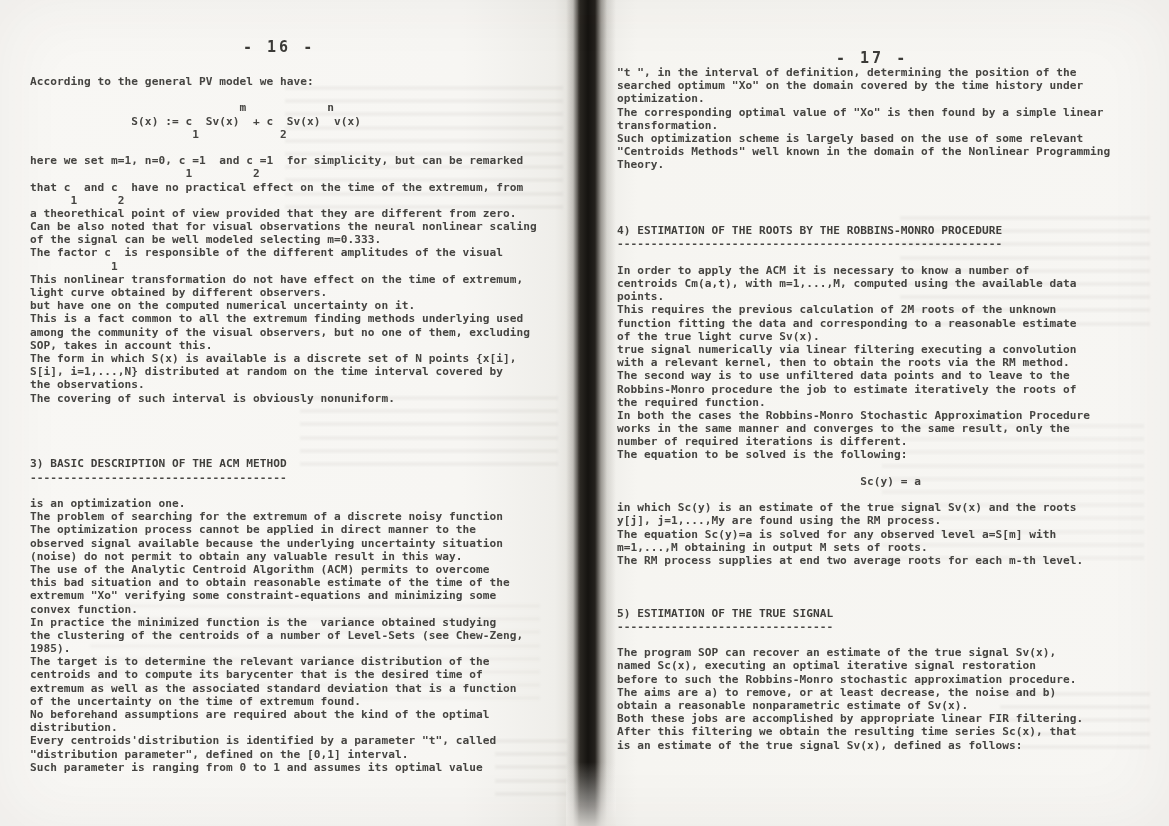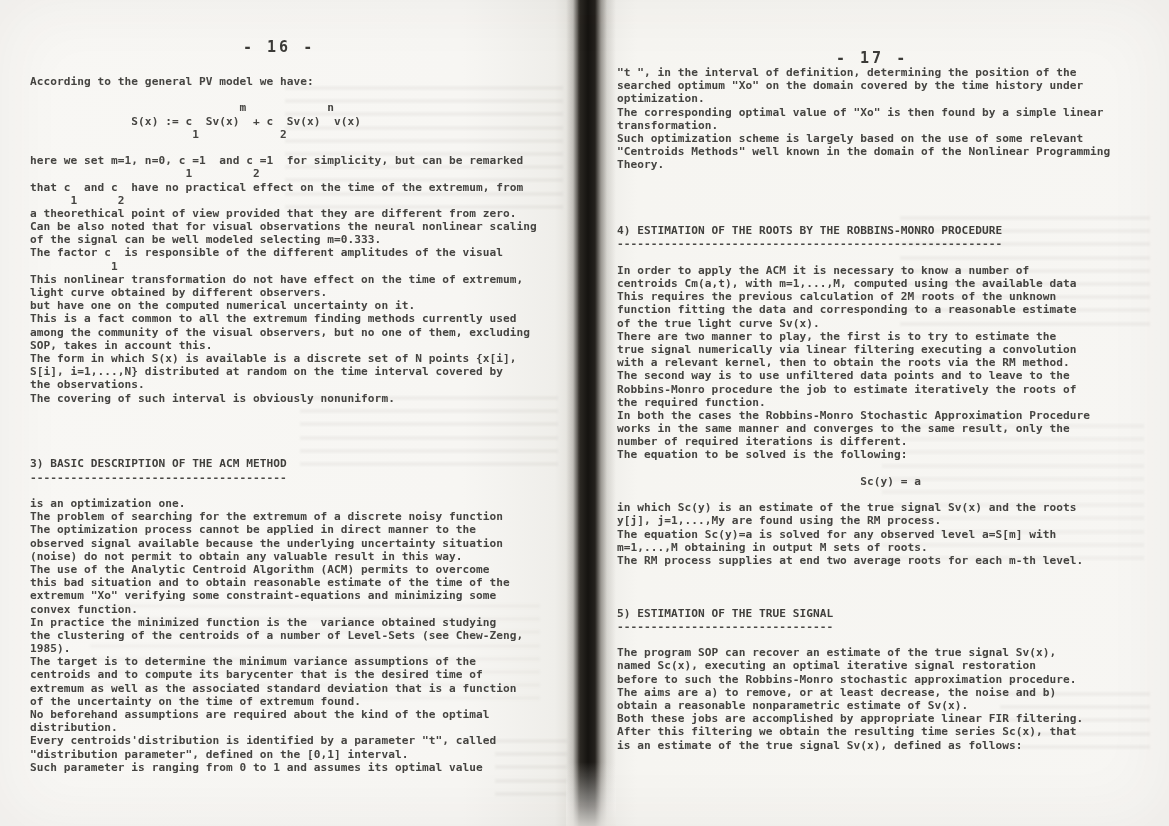--- a/index.html
+++ b/index.html
@@ -101,21 +101,21 @@
       <div class="ln">that c  and c  have no practical effect on the time of the extremum, from</div>
       <div class="ln">      1      2</div>
       <div class="ln">a theorethical point of view provided that they are different from zero.</div>
       <div class="ln">Can be also noted that for visual observations the neural nonlinear scaling</div>
       <div class="ln">of the signal can be well modeled selecting m=0.333.</div>
       <div class="ln">The factor c  is responsible of the different amplitudes of the visual</div>
       <div class="ln">            1</div>
       <div class="ln">This nonlinear transformation do not have effect on the time of extremum,</div>
       <div class="ln">light curve obtained by different observers.</div>
       <div class="ln">but have one on the computed numerical uncertainty on it.</div>
-      <div class="ln">This is a fact common to all the extremum finding methods currently used</div>
+      <div class="ln">This is a fact common to all the extremum finding methods underlying used</div>
       <div class="ln">among the community of the visual observers, but no one of them, excluding</div>
       <div class="ln">SOP, takes in account this.</div>
       <div class="ln">The form in which S(x) is available is a discrete set of N points {x[i],</div>
       <div class="ln">S[i], i=1,...,N} distributed at random on the time interval covered by</div>
       <div class="ln">the observations.</div>
       <div class="ln">The covering of such interval is obviously nonuniform.</div>
       <div class="ln">&nbsp;</div>
       <div class="ln">&nbsp;</div>
       <div class="ln">&nbsp;</div>
       <div class="ln">&nbsp;</div>
@@ -127,21 +127,21 @@
       <div class="ln">The optimization process cannot be applied in direct manner to the</div>
       <div class="ln">observed signal available because the underlying uncertainty situation</div>
       <div class="ln">(noise) do not permit to obtain any valuable result in this way.</div>
       <div class="ln">The use of the Analytic Centroid Algorithm (ACM) permits to overcome</div>
       <div class="ln">this bad situation and to obtain reasonable estimate of the time of the</div>
       <div class="ln">extremum "Xo" verifying some constraint-equations and minimizing some</div>
       <div class="ln">convex function.</div>
       <div class="ln">In practice the minimized function is the  variance obtained studying</div>
       <div class="ln">the clustering of the centroids of a number of Level-Sets (see Chew-Zeng,</div>
       <div class="ln">1985).</div>
-      <div class="ln">The target is to determine the minimum variance assumptions of the</div>
+      <div class="ln">The target is to determine the relevant variance distribution of the</div>
       <div class="ln">centroids and to compute its barycenter that is the desired time of</div>
       <div class="ln">extremum as well as the associated standard deviation that is a function</div>
       <div class="ln">of the uncertainty on the time of extremum found.</div>
       <div class="ln">No beforehand assumptions are required about the kind of the optimal</div>
       <div class="ln">distribution.</div>
       <div class="ln">Every centroids'distribution is identified by a parameter "t", called</div>
       <div class="ln">"distribution parameter", defined on the [0,1] interval.</div>
       <div class="ln">Such parameter is ranging from 0 to 1 and assumes its optimal value</div>
     </div>
   <div class="page-text right-col">
@@ -155,24 +155,24 @@
       <div class="ln">Theory.</div>
       <div class="ln">&nbsp;</div>
       <div class="ln">&nbsp;</div>
       <div class="ln">&nbsp;</div>
       <div class="ln">&nbsp;</div>
       <div class="ln heading">4) ESTIMATION OF THE ROOTS BY THE ROBBINS-MONRO PROCEDURE</div>
       <div class="ln rule">---------------------------------------------------------</div>
       <div class="ln">&nbsp;</div>
       <div class="ln">In order to apply the ACM it is necessary to know a number of</div>
       <div class="ln">centroids Cm(a,t), with m=1,...,M, computed using the available data</div>
+      <div class="ln">points.</div>
       <div class="ln">This requires the previous calculation of 2M roots of the unknown</div>
       <div class="ln">function fitting the data and corresponding to a reasonable estimate</div>
       <div class="ln">of the true light curve Sv(x).</div>
-      <div class="ln">There are two manner to play, the first is to try to estimate the</div>
       <div class="ln">true signal numerically via linear filtering executing a convolution</div>
       <div class="ln">with a relevant kernel, then to obtain the roots via the RM method.</div>
       <div class="ln">The second way is to use unfiltered data points and to leave to the</div>
       <div class="ln">Robbins-Monro procedure the job to estimate iteratively the roots of</div>
       <div class="ln">the required function.</div>
       <div class="ln">In both the cases the Robbins-Monro Stochastic Approximation Procedure</div>
       <div class="ln">works in the same manner and converges to the same result, only the</div>
       <div class="ln">number of required iterations is different.</div>
       <div class="ln">The equation to be solved is the following:</div>
       <div class="ln">&nbsp;</div>

